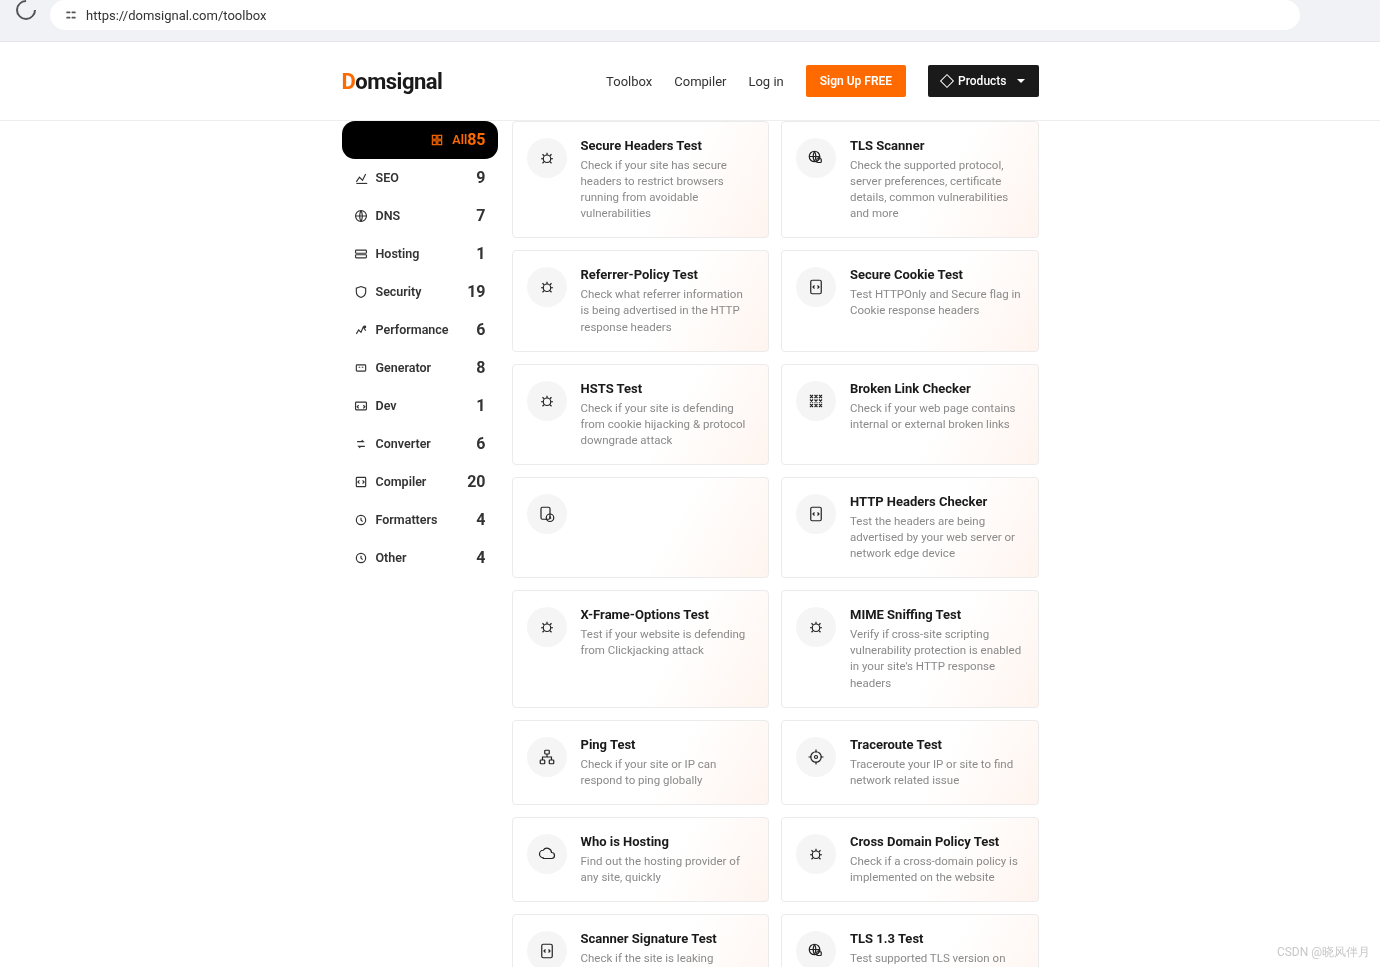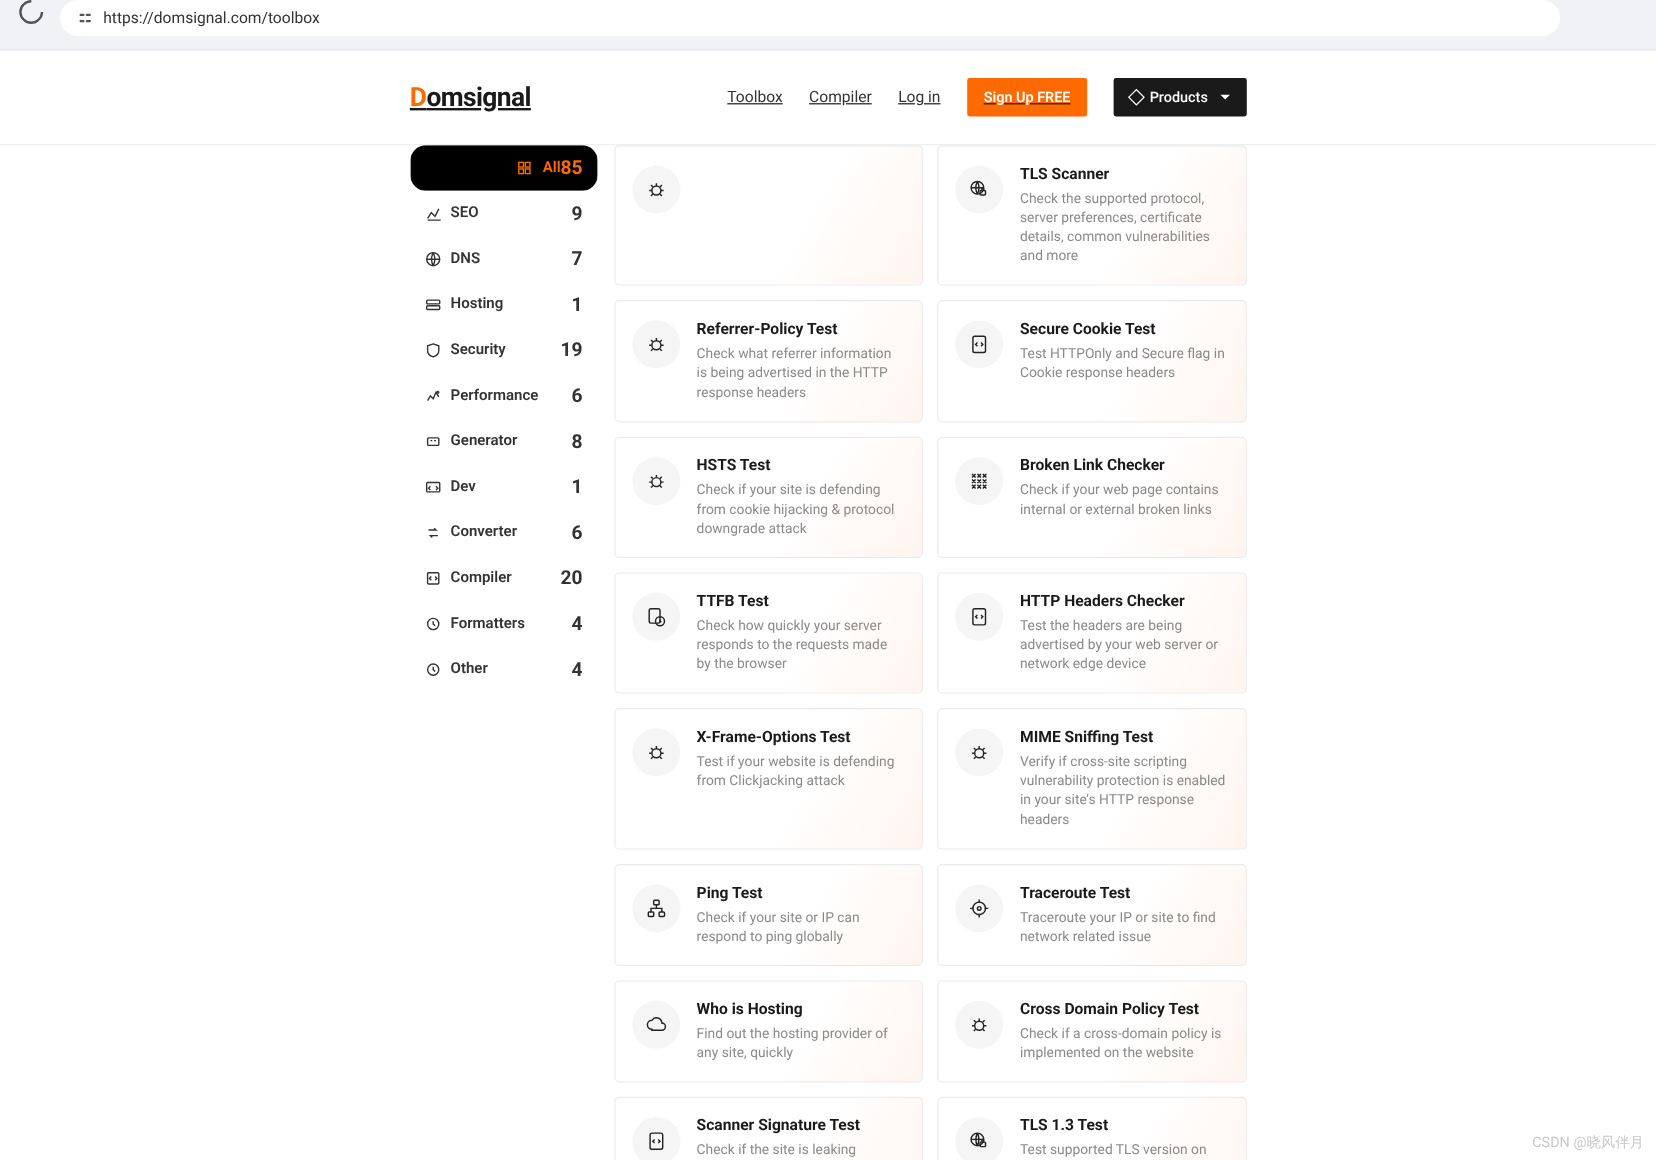--- a/index.html
+++ b/index.html
@@ -2,21 +2,21 @@
 <html><head>
 <meta charset="utf-8">
 <style>
   * { box-sizing: border-box; margin: 0; padding: 0; }
   body { font-family: -apple-system, BlinkMacSystemFont, "Segoe UI", Roboto, sans-serif; background: #fff; color: #1a1a1a; }
   .browser-bar { height: 42px; background: #f1f2f6; border-bottom: 1px solid #e5e7eb; display: flex; padding: 0 8px; gap: 8px; }
   .browser-reload { width: 20px; height: 20px; border: 2px solid #555; border-radius: 50%; border-top-color: transparent; transform: rotate(45deg); margin-left: 8px; }
   .url-box { flex: 1; max-width: 1250px; background: #fff; border-radius: 20px; height: 30px; display: flex; align-items: center; padding: 0 14px; font-size: 13px; color: #333; gap: 8px; margin-left: 6px;}
   .url-box svg { width:14px; height:14px; fill:#555; }
   .hdr-wrap { border-bottom: 1px solid #eee; }
-  .hdr-flex { display:flex; align-items:center; justify-content:space-between; padding:23px 0; margin:0 auto; width:695px; transform:translateX(0px);text-decoration:underline; }
+  .hdr-flex { display:flex; align-items:center; justify-content:space-between; padding:23px 0; margin:0 auto; width:695px; transform:translateX(0px); }
   .logo { font-size: 22px; font-weight: 700; letter-spacing: -0.5px; }
   .logo .d { color: #ff6a00; }
   .nav { display: flex; align-items: center; gap: 22px; font-size: 13px; }
   .nav a { color: #333; text-decoration: none; cursor: pointer; }
   .btn-signup { background: #ff6a00; color: #fff; padding: 9px 14px; border-radius: 2px; font-size: 12px; font-weight: 600; cursor: pointer; }
   .btn-products { background: #1a1a1a; color: #fff; padding: 9px 14px; border-radius: 2px; font-size: 12px; font-weight: 500; display: flex; align-items: center; gap: 6px; cursor:pointer;justify-content:flex-end;}
   .btn-products .diamond { width: 10px; height: 10px; border: 1.5px solid #fff; transform: rotate(45deg); }
   .btn-products .caret { width: 0; height: 0; border-left: 4px solid transparent; border-right: 4px solid transparent; border-top: 4px solid #fff; margin-left: 4px; }
   .sidebar { width: 156px; flex-shrink: 0; }
   .sidebar-item { display: flex; align-items: center; justify-content: space-between; padding: 9px 12px; font-size: 12.5px; font-weight: 600; color: #333; cursor: pointer; border-bottom:1px solid transparent; }
@@ -201,20 +201,24 @@
         </div>
       </div>
 
     <div class="cards-grid" id="cards">
         <div class="card">
     <div class="card-icon">
       <svg viewBox="0 0 24 24">
               <use href="#i-bug"></use>
             </svg>
     </div>
+    <div>
+      <div class="card-title">Secure Headers Test</div>
+      <div class="card-desc">Check if your site has secure headers to restrict browsers running from avoidable vulnerabilities</div>
+    </div>
         </div>
         <div class="card">
     <div class="card-icon">
       <svg viewBox="0 0 24 24">
               <use href="#i-globe-lock"></use>
             </svg>
     </div>
     <div>
       <div class="card-title">TLS Scanner</div>
       <div class="card-desc">Check the supported protocol, server preferences, certificate details, common vulnerabilities and more</div>
@@ -262,24 +266,20 @@
     <div>
       <div class="card-title">Broken Link Checker</div>
       <div class="card-desc">Check if your web page contains internal or external broken links</div>
     </div>
         </div>
         <div class="card">
     <div class="card-icon">
       <svg viewBox="0 0 24 24">
               <use href="#i-file-clock"></use>
             </svg>
-    </div>
-    <div>
-      <div class="card-title">TTFB Test</div>
-      <div class="card-desc">Check how quickly your server responds to the requests made by the browser</div>
     </div>
         </div>
         <div class="card">
     <div class="card-icon">
       <svg viewBox="0 0 24 24">
               <use href="#i-code-file"></use>
             </svg>
     </div>
     <div>
       <div class="card-title">HTTP Headers Checker</div>

